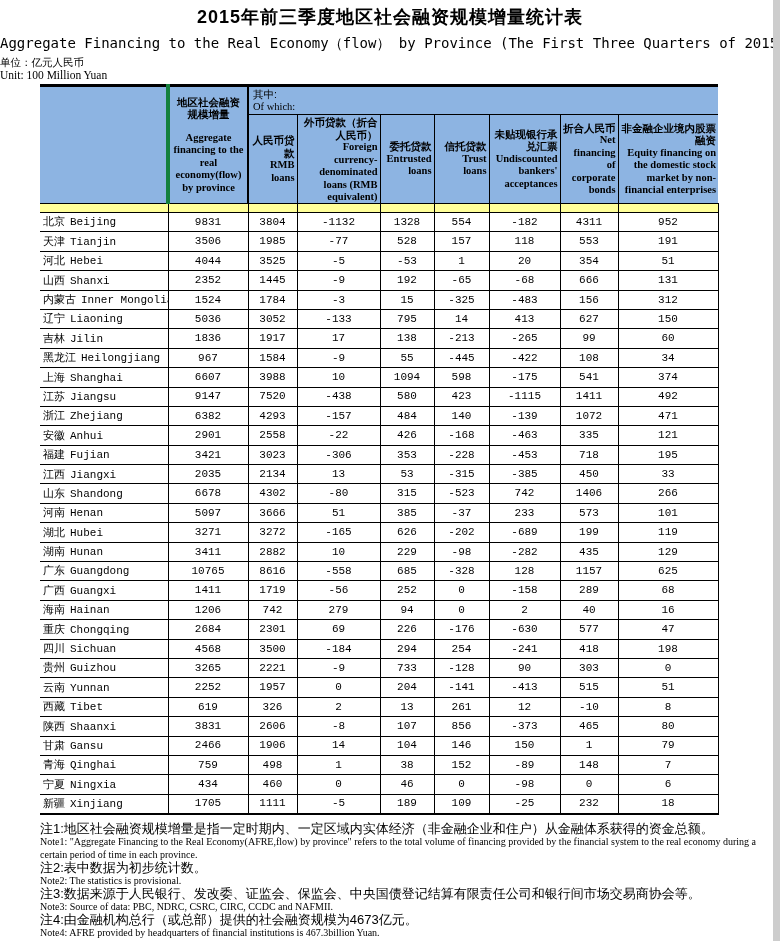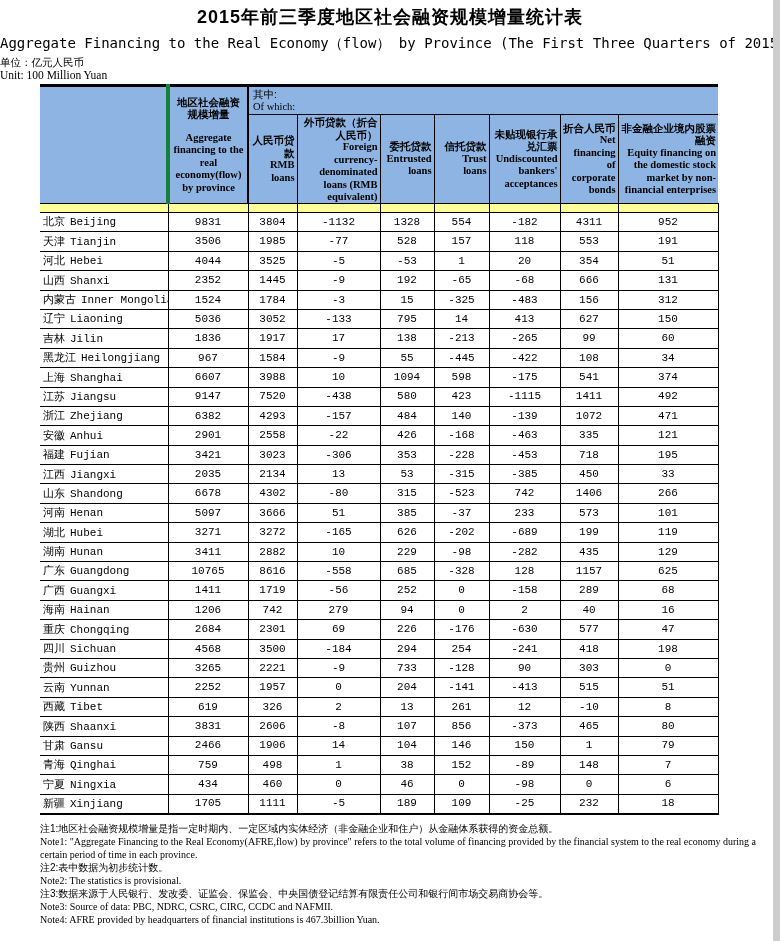--- a/index.html
+++ b/index.html
@@ -76,21 +76,21 @@
     font-family: "Liberation Mono", monospace; font-size: 11px;
   }
   td.name-cell .zh-name { margin-right: 5px; font-family: "Liberation Sans", sans-serif; }
   td.num-cell {
     text-align: center; border-left: 1px solid #000;
     font-family: "Liberation Mono", monospace; font-size: 11px;
   }
   tbody td:last-child { border-right: 1px solid #000; }
 
   .notes { margin-left: 40px; margin-top: 7px; width: 731px; }
-  .note-zh { font-size: 10px; line-height: 13px; font-family: "Liberation Sans", sans-serif; }
+  .note-zh { font-size: 13px; line-height: 13px; font-family: "Liberation Sans", sans-serif; }
   .note-en { font-size: 10px; line-height: 13px; font-family: "Liberation Serif", serif; }
 </style>
 </head>
 <body>
 
 <div class="right-edge"></div>
 
 <div class="page-title">2015年前三季度地区社会融资规模增量统计表</div>
 <div class="page-subtitle">Aggregate Financing to the Real Economy（flow） by Province (The First Three Quarters of 2015)</div>
 
@@ -542,14 +542,15 @@
     </tbody>
 </table>
 
 <div class="notes">
   <div class="note-zh">注1:地区社会融资规模增量是指一定时期内、一定区域内实体经济（非金融企业和住户）从金融体系获得的资金总额。</div>
   <div class="note-en">Note1: "Aggregate Financing to the Real Economy(AFRE,flow) by province" refers to the total volume of financing provided by the financial system to the real economy during a certain period of time in each province.</div>
   <div class="note-zh">注2:表中数据为初步统计数。</div>
   <div class="note-en">Note2: The statistics is provisional.</div>
   <div class="note-zh">注3:数据来源于人民银行、发改委、证监会、保监会、中央国债登记结算有限责任公司和银行间市场交易商协会等。</div>
   <div class="note-en">Note3: Source of data: PBC, NDRC, CSRC, CIRC, CCDC and NAFMII.</div>
+  <div class="note-zh">注4:由金融机构总行（或总部）提供的社会融资规模为4673亿元。</div>
   <div class="note-en">Note4: AFRE provided by headquarters of financial institutions is 467.3billion Yuan.</div>
 </div>
 
 </body></html>

